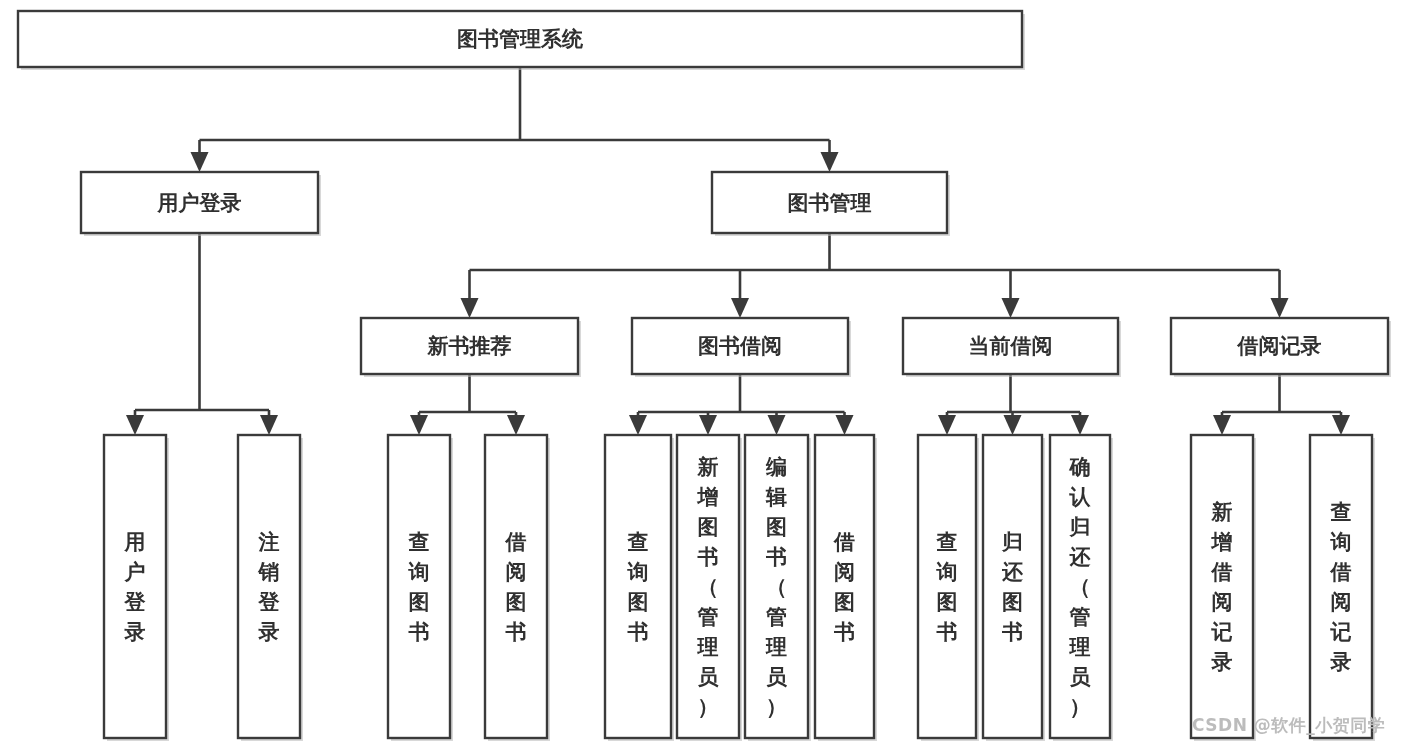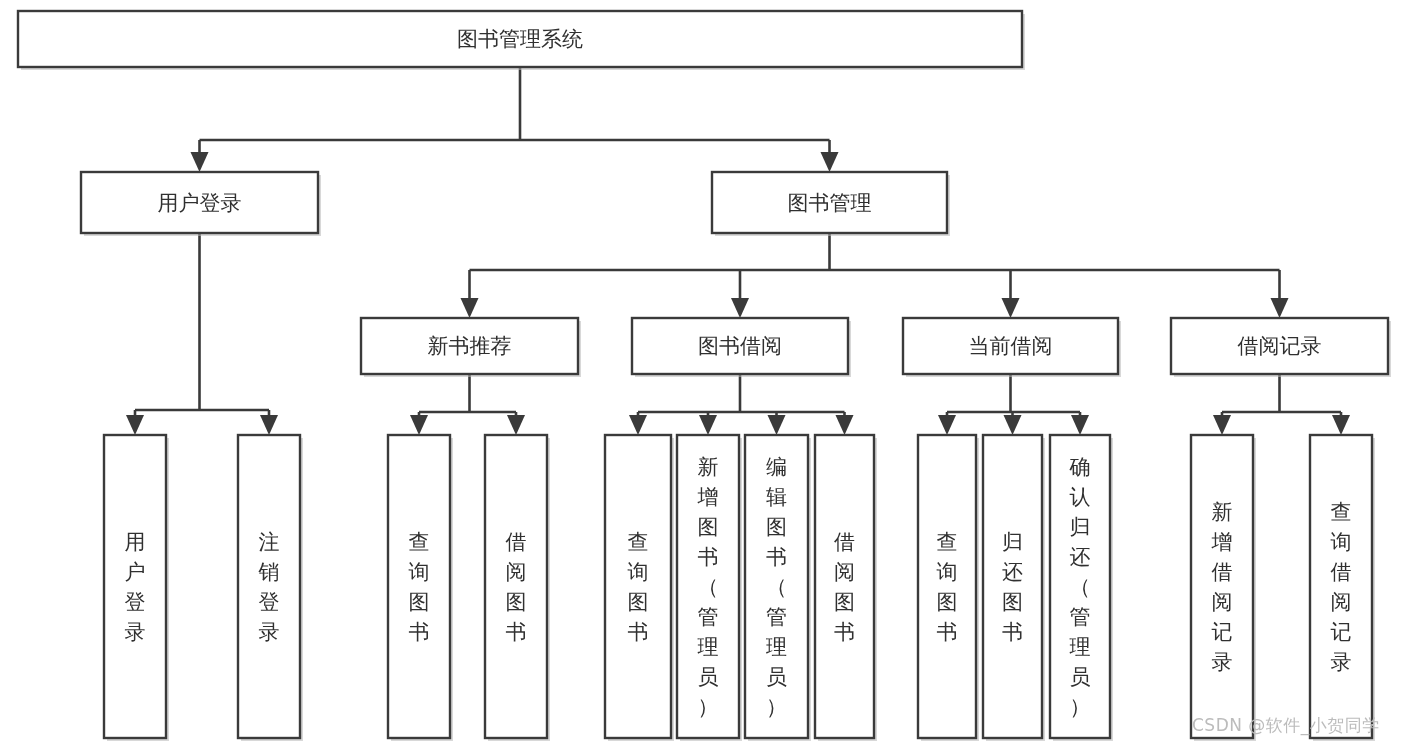--- a/index.html
+++ b/index.html
@@ -14,20 +14,21 @@
     overflow: hidden;
     font-family: "DejaVu Sans", "Liberation Sans", sans-serif;
     position: relative;
   }
   #diagram-root {
     position: absolute;
     left: 0;
     top: 0;
     width: 1405px;
     height: 747px;
+    font-weight: bold;
   }
   svg#tree-svg {
     display: block;
     width: 1405px;
     height: 747px;
     background: #ffffff;
   }
   .node-box {
     fill: #ffffff;
     stroke: #3a3a3a;

